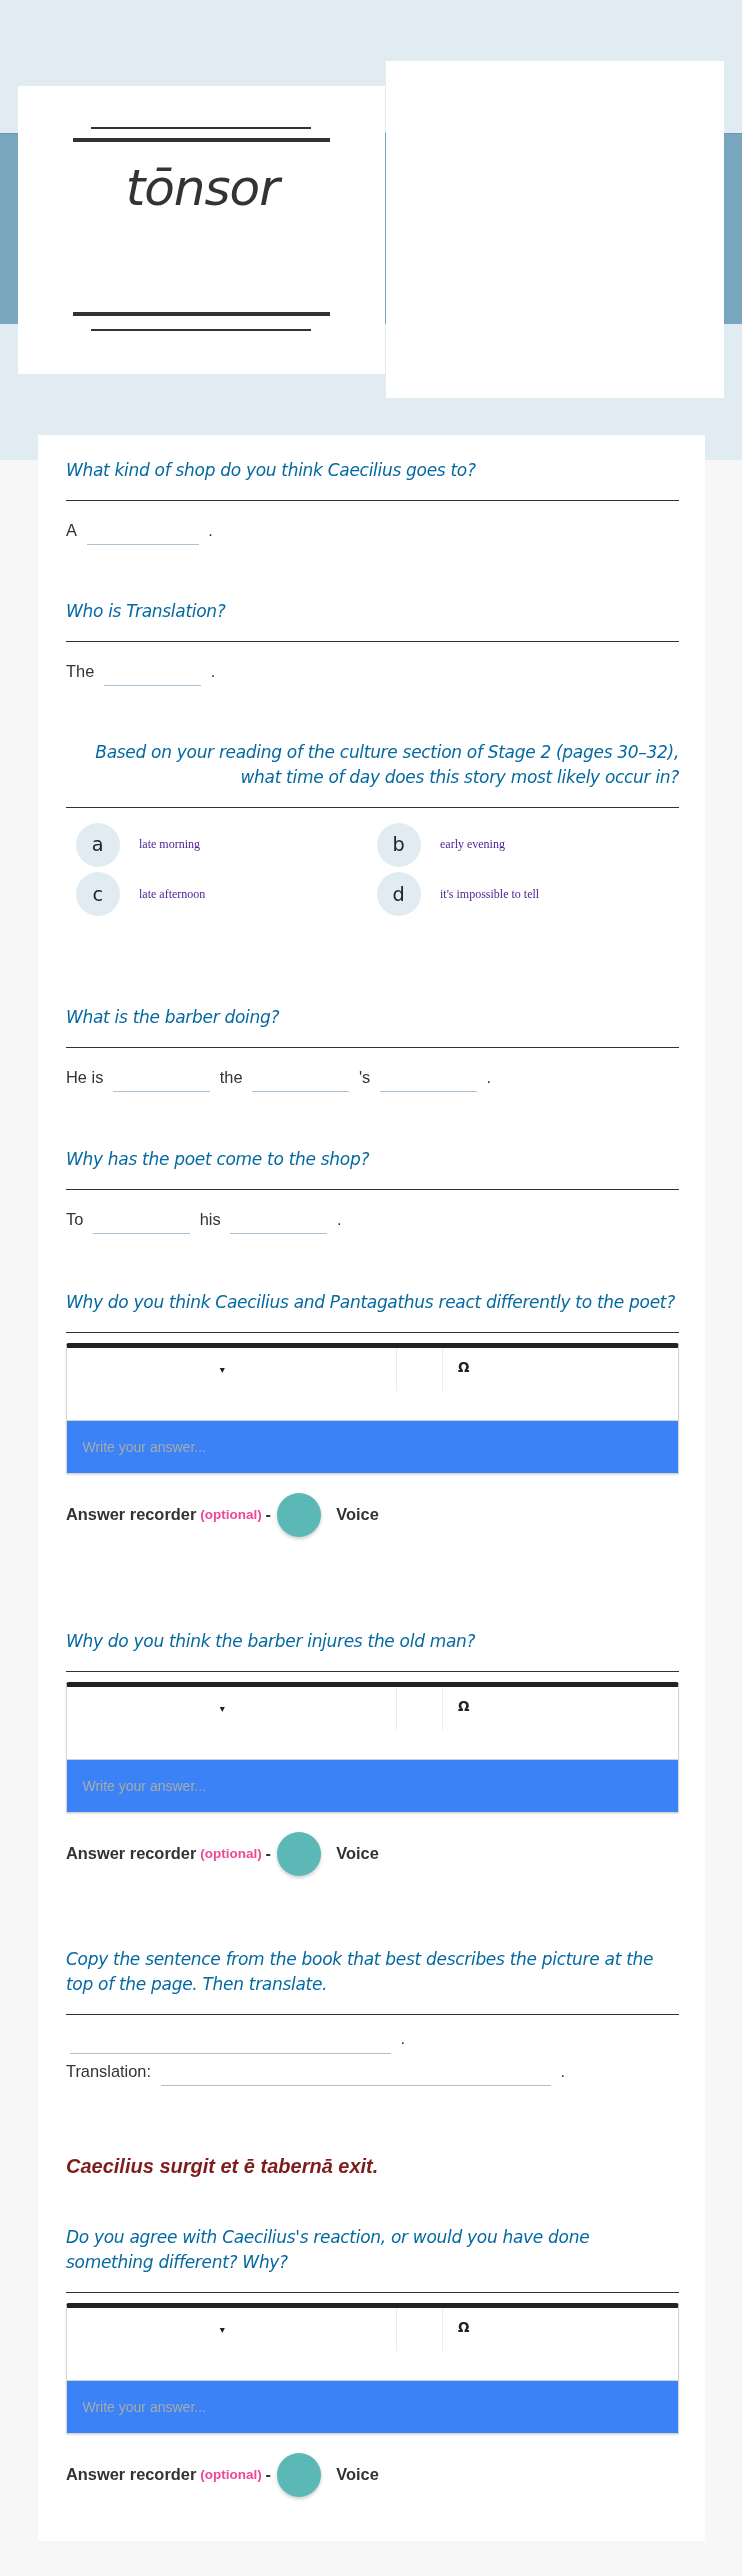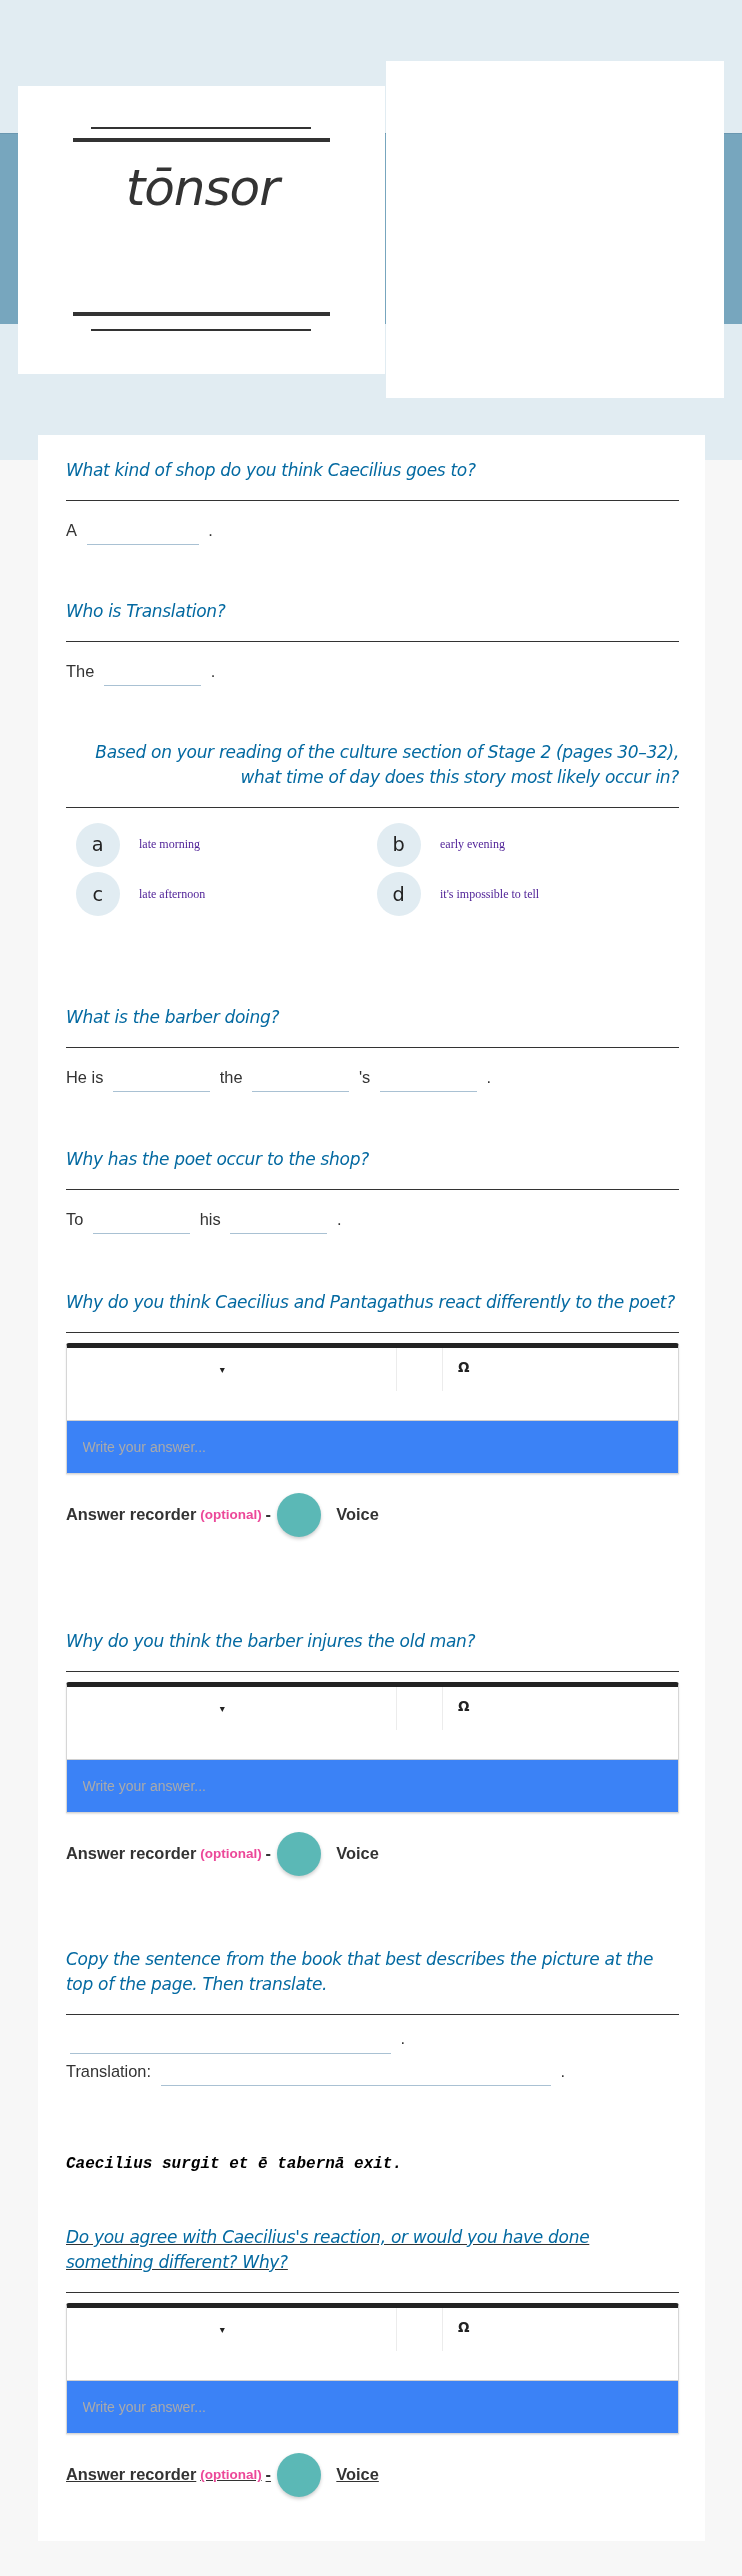--- a/index.html
+++ b/index.html
@@ -122,23 +122,23 @@
   .rec-dash { font-weight: bold; font-size: 16.4px; margin-left: 3.9px; margin-right: 5.8px; }
   .voice-btn {
     width: 44px; height: 44px; border-radius: 50%;
     background: #5bb8b6; border: none;
     box-shadow: 0 1.9px 3.9px rgba(0,0,0,0.2);
     cursor: pointer;
   }
   .voice-label { font-weight: bold; font-size: 16.4px; color: #333; margin-left: 15.5px; }
   .latin {
     position: absolute; left: 28px;
-    font-family: Liberation Mono, monospace;
+    font-family: Liberation Sans, sans-serif;
     font-style: italic; font-weight: bold;
-    font-size: 16px; color: #000000;
+    font-size: 20px; color: #7f1d1d;
   }
 </style>
 </head>
 <body>
 
 <div class="hero-bg"></div>
 <div class="hero-band"></div>
 <div class="hero-image-card"></div>
 <div class="hero-title-card">
   <div class="rule thin" style="left:73px; top:41px; width:220px;"></div>
@@ -199,21 +199,21 @@
       <span class="blank" style="width:97px;"></span>
       <span class="txt">the</span>
       <span class="blank" style="width:97px;"></span>
       <span class="txt">'s</span>
       <span class="blank" style="width:97px;"></span>
       <span>.</span>
     </div>
   </div>
 
   <div class="q" style="top:712px;">
-    <div class="q-title">Why has the poet occur to the shop?</div>
+    <div class="q-title">Why has the poet come to the shop?</div>
     <div class="fill-line">
       <span class="txt">To</span>
       <span class="blank" style="width:97px;"></span>
       <span class="txt">his</span>
       <span class="blank" style="width:97px;"></span>
       <span>.</span>
     </div>
   </div>
 
   <div class="q" style="top:855px;">
@@ -264,21 +264,21 @@
     </div>
     <div class="fill-line" style="margin-top:5.8px;">
       <span class="txt">Translation:</span>
       <span class="blank" style="width:390px;"></span>
       <span>.</span>
     </div>
   </div>
 
   <div class="latin" style="top:1720px;">Caecilius surgit et ē tabernā exit.</div>
 
-  <div class="q" style="top:1790px;text-decoration:underline;">
+  <div class="q" style="top:1790px;">
     <div class="q-title">Do you agree with Caecilius's reaction, or would you have done something different?  Why?</div>
     <div class="editor">
       <div class="toolbar">
         <span class="tb-caret">▼</span>
         <span class="tb-div" style="left:329px;"></span>
         <span class="tb-div" style="left:375px;"></span>
         <span class="tb-omega">Ω</span>
       </div>
       <input class="answer-input" type="text" placeholder="Write your answer..." style="">
     </div>

